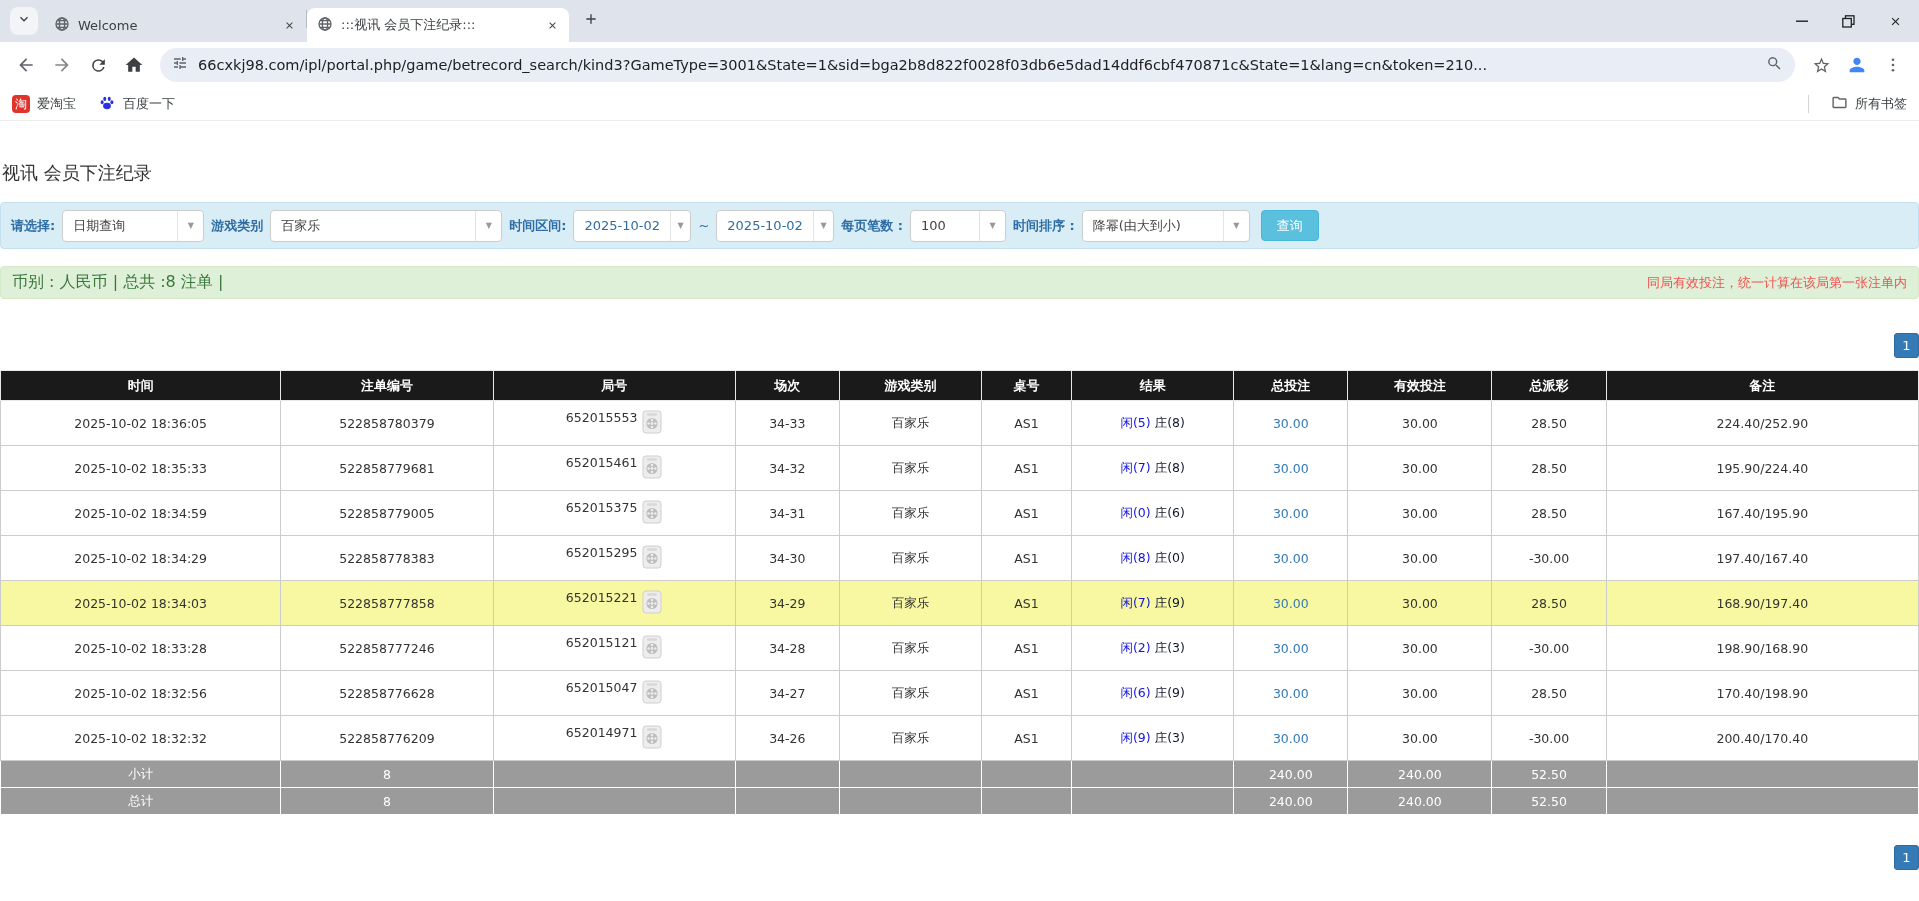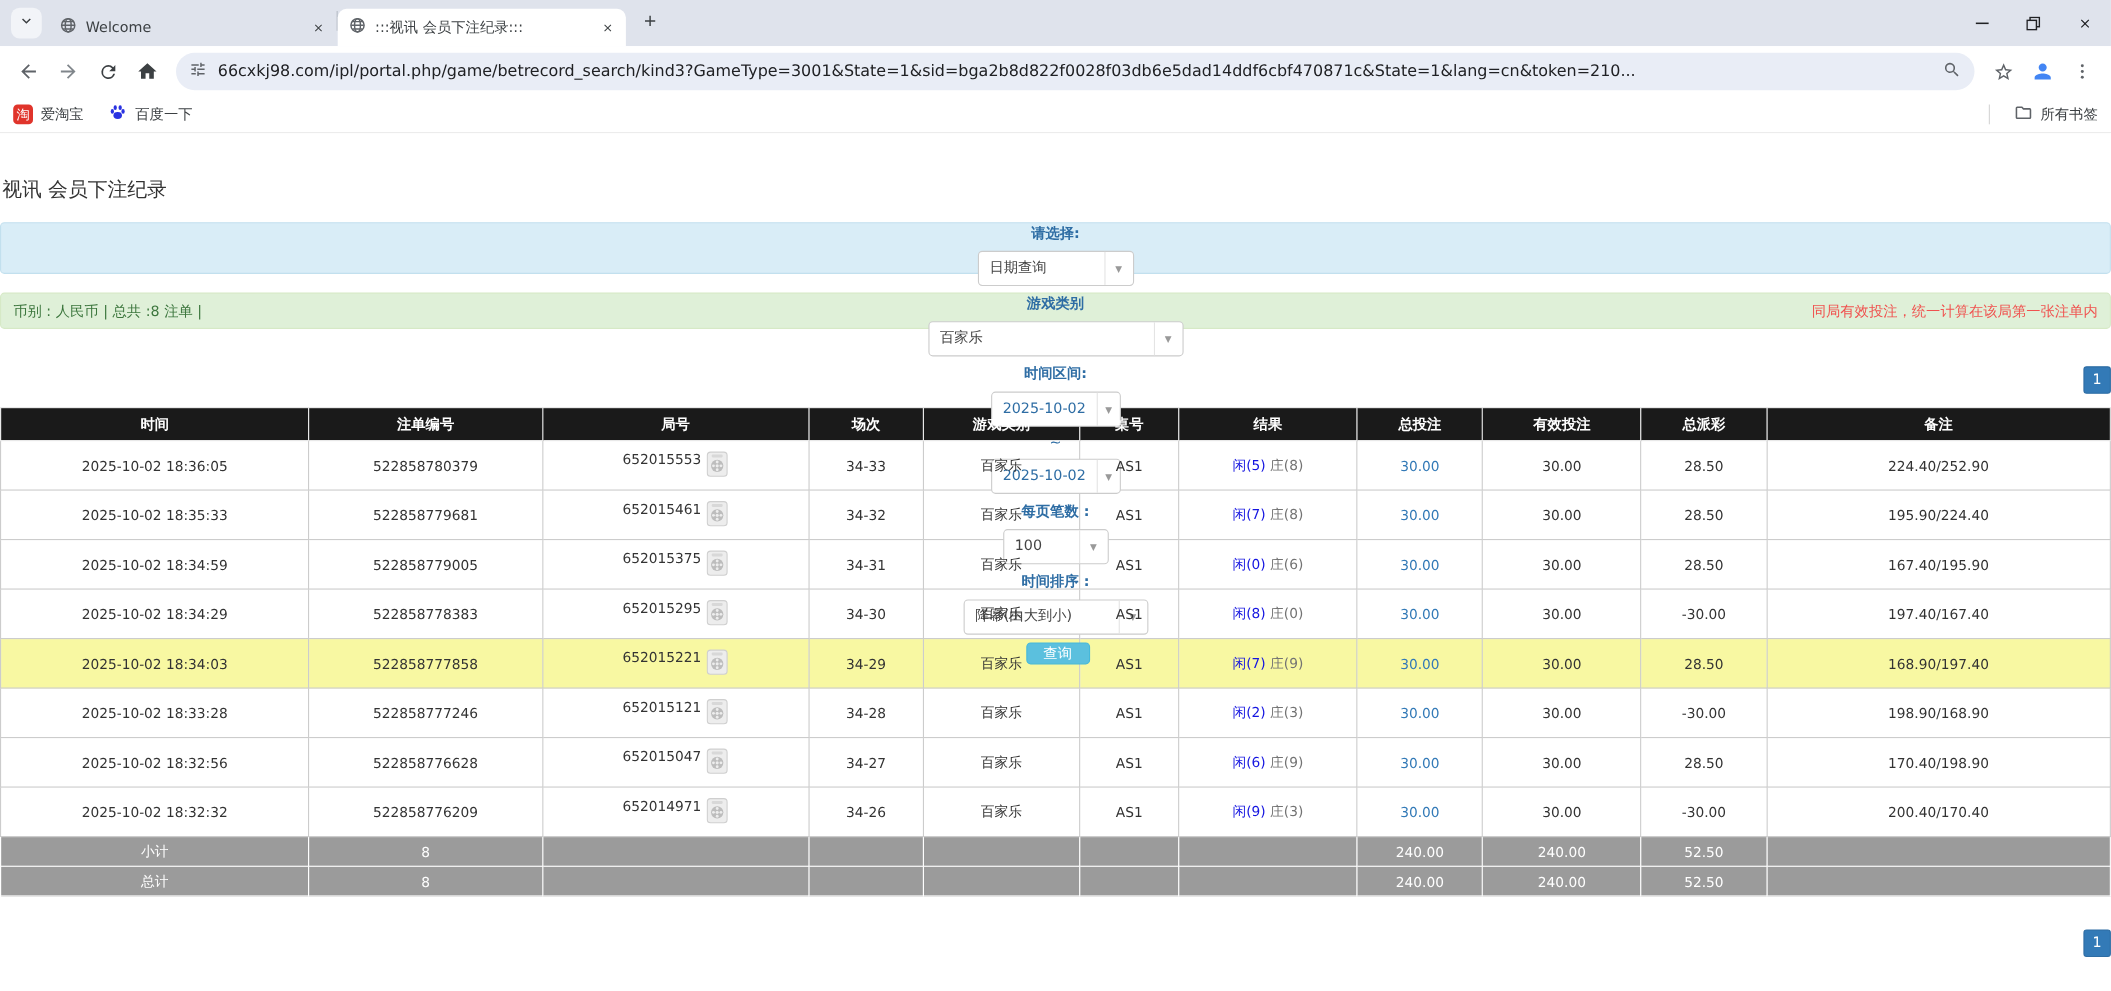--- a/index.html
+++ b/index.html
@@ -36,55 +36,55 @@
   .bm-spacer { flex:1; }
   .bm-divider { width:1px; height:18px; background:#d4d4d4; }
   .tao-icon { width:18px; height:18px; background:#e0342b; border-radius:4px; color:#fff;
     font-size:12px; display:flex; align-items:center; justify-content:center; }
 
   
   .content { padding:0 0; }
   .page-title { font-size:18px; color:#333; margin:40px 0 0 2px; line-height:24px; font-weight:400; }
 
   .filterbar { margin-top:17px; height:47px; background:#d9edf7; border:1px solid #c2e0ee;
-    border-radius:4px; display:flex; align-items:center; padding:0 10px; gap:7px;flex-direction:column; }
+    border-radius:4px; display:flex; align-items:center; padding:0 10px; gap:7px; }
   .f-label { font-size:13px; font-weight:bold; color:#2e6da4; white-space:nowrap; }
   .sel { height:32px; background:#fff; border:1px solid #ccc; border-radius:4px;
     display:flex; align-items:stretch; }
   .sel .val { padding:0 10px; line-height:30px; font-size:13px; color:#444; white-space:nowrap; flex:1; }
   .sel .val.blue { color:#2e6da4; }
   .sel .arrow { width:26px; border-left:1px solid #e4e4e4; display:flex; align-items:center;
     justify-content:center; color:#999; font-size:8px; }
   .w1{width:142px} .w2{width:232px} .w3{width:118px} .w4{width:96px} .w5{width:168px}
   .tilde { font-size:13px; color:#2e6da4; }
   .search-btn { height:31px; padding:0 15px; background:#5bc0de; border:1px solid #46b8da;
     border-radius:4px; color:#fff; font-size:13px; cursor:pointer; margin-left:4px;
     font-family:inherit; }
 
   .statusbar { margin-top:17px; height:33px; background:#dff0d8; border:1px solid #d6e9c6;
     border-radius:4px; display:flex; align-items:center; justify-content:space-between; padding:0 11px; }
-  .status-left { font-size:13px; color:#3c763d; }
+  .status-left { font-size:16px; color:#3c763d; }
   .status-note { font-size:13px; color:#f0524f; }
 
   .pager { display:flex; justify-content:flex-end; }
   .pager.top { margin-top:34px; }
   .pager.bottom { margin-top:30px; }
   .pagebtn { min-width:25px; height:25px; background:#337ab7; border:1px solid #2e6da4;
     border-radius:3px; color:#fff; font-size:13px; display:flex; align-items:center;
     justify-content:center; cursor:pointer; }
 
   table.bet { width:100%; border-collapse:collapse; table-layout:fixed; margin-top:12px; }
   table.bet th { background:#1a1a1a; color:#fff; font-size:13px; font-weight:bold;
     height:30px; border:1px solid #e8e8e8; text-align:center; }
   table.bet td { border:1px solid #ccc; height:45px; font-size:12.5px; color:#333;
     text-align:center; background:#fff; }
   tr.highlight td { background:#f8f8a2;margin-top:11px; }
   .round-cell { display:inline-flex; align-items:flex-start; gap:5px; }
   .player { color:#1414e0; }
-  .banker { color:#737373; }
+  .banker { color:#0f172a; }
   .bet-link { color:#337ab7; cursor:pointer; }
   td.neg { color:#ff0000; }
   table.bet tfoot td { background:#9b9b9b; color:#fff; height:27px; border:1.5px solid #fff;
     font-size:12.5px; }
 </style>
 </head>
 <body>
 
 <div>
   <div class="tabstrip">

